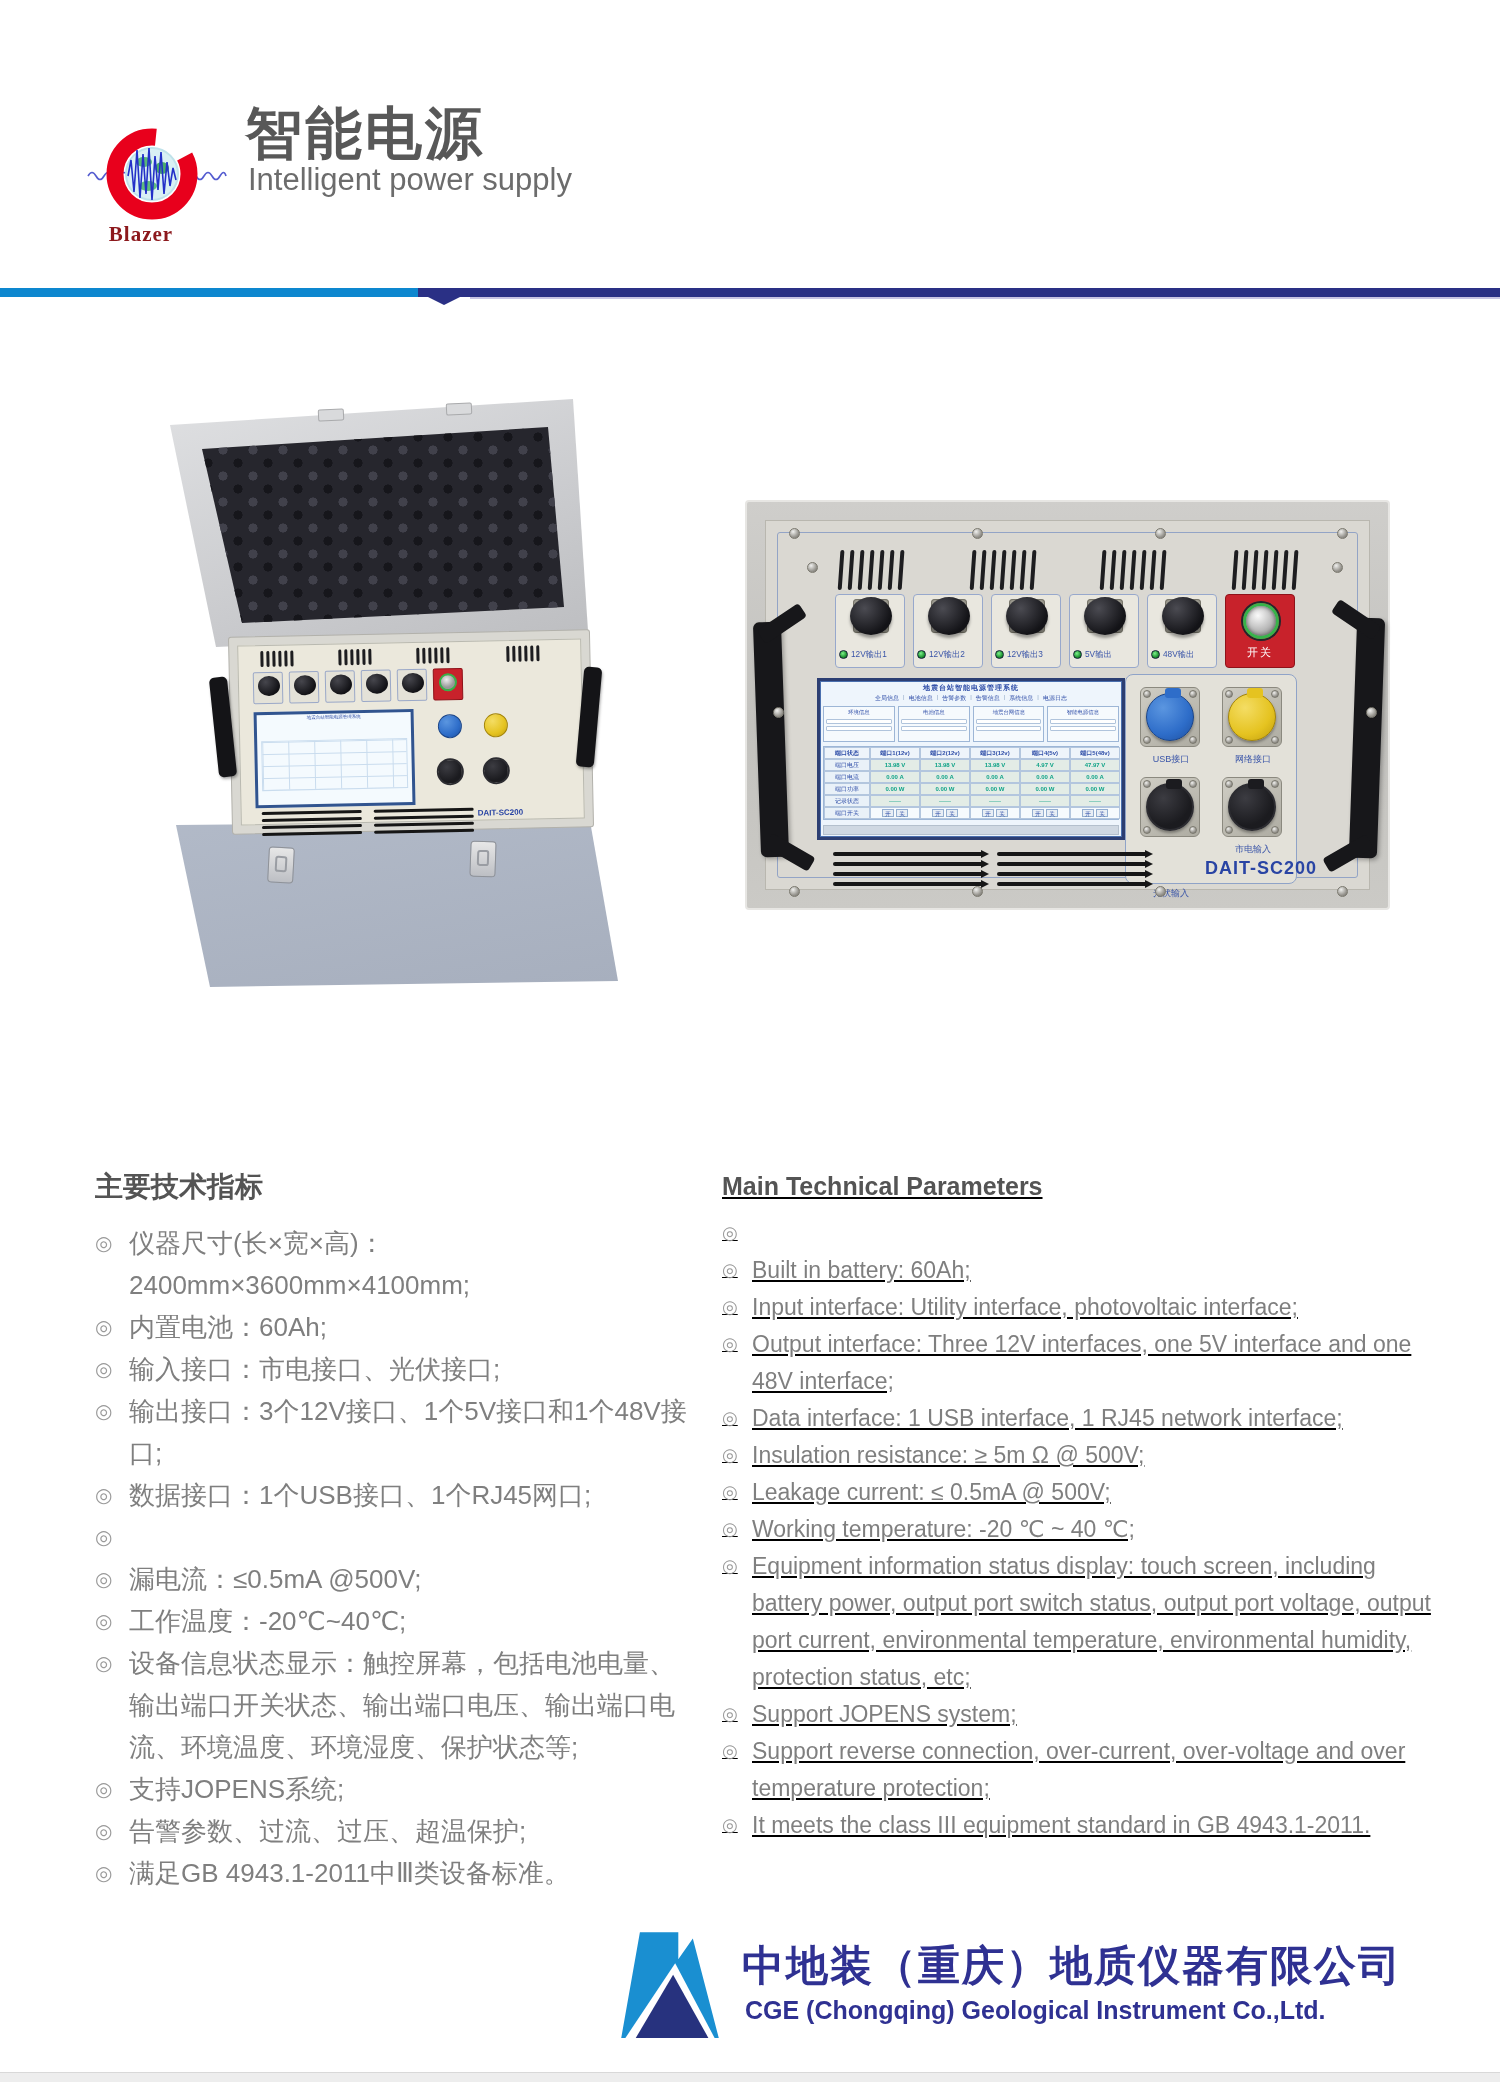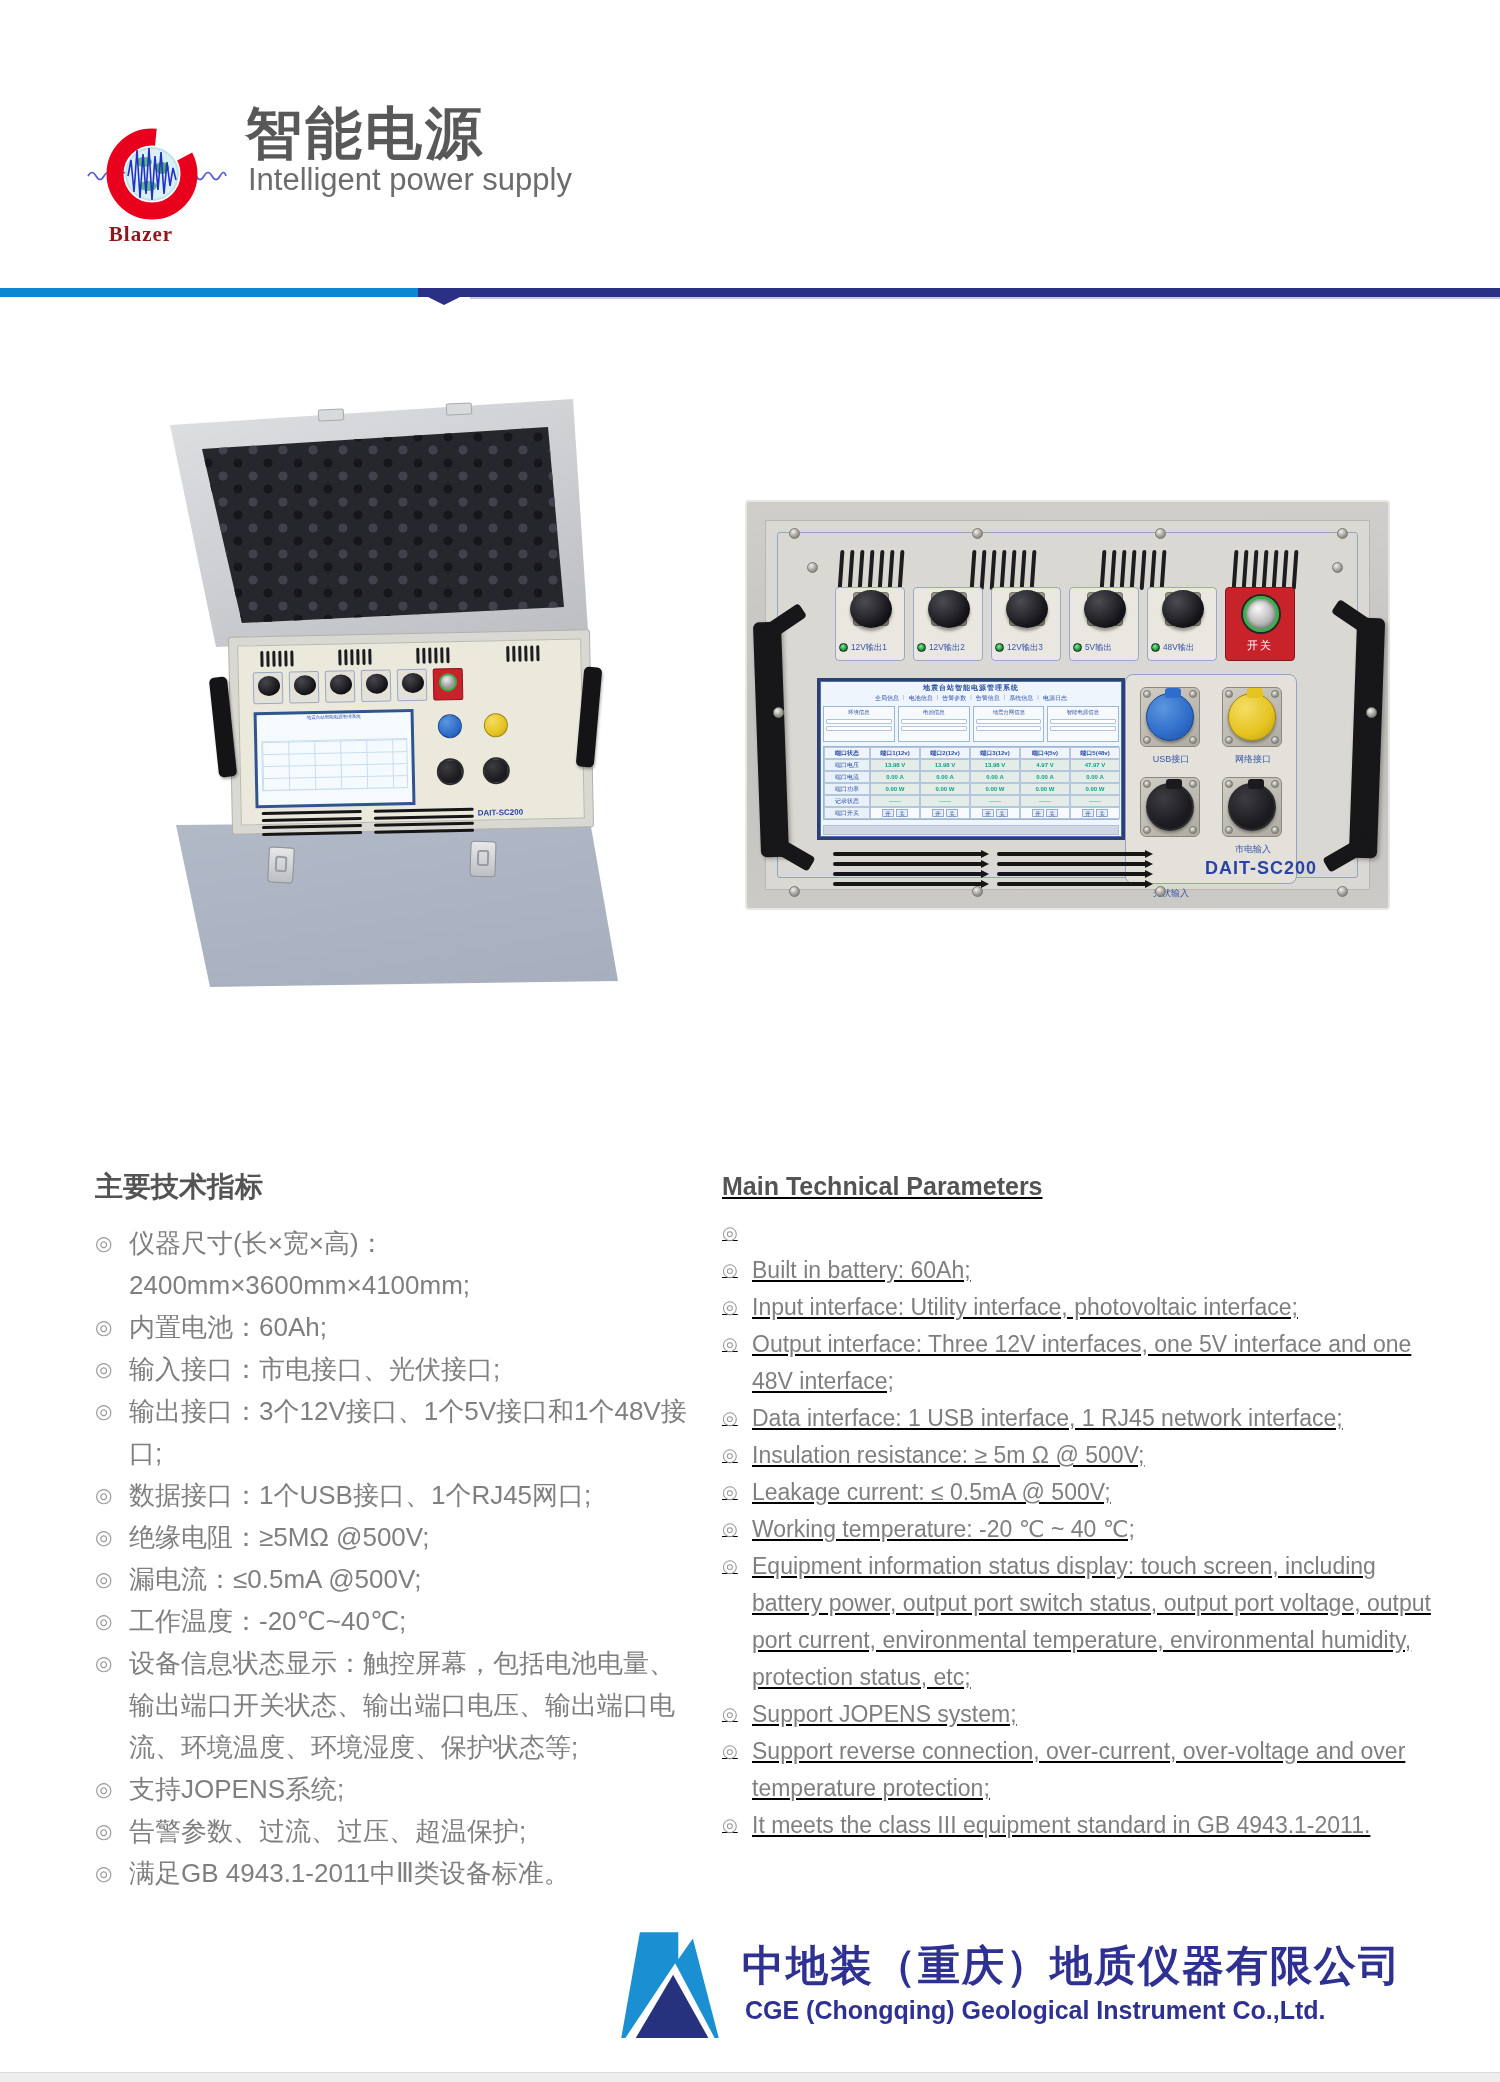--- a/index.html
+++ b/index.html
@@ -28,21 +28,21 @@
   .ventbar { width:4px; height:40px; background:#1d1d20; border-radius:2px; }
   .hline { height:4px; background:#161616; border-radius:2px; margin-bottom:6px; position:relative; }
 
   
   .photo-right { position:absolute; left:745px; top:500px; width:645px; height:410px;
     background:linear-gradient(180deg,#cfcecb,#c3c2be 55%,#cbcac6); border:2px solid #e7e6e3; border-radius:4px; }
   .pr-inner { position:absolute; left:18px; top:18px; right:18px; bottom:18px;
     background:#dad8d2; border:1px solid #b9b7af; }
   .pr-outline { position:absolute; left:30px; top:30px; right:30px; bottom:30px; border:1px solid #93a4c6; border-radius:3px; }
   .pr-vents { position:absolute; top:48px; height:42px; display:flex; gap:6px; transform:skewX(-4deg); }
-  .pm-row { position:absolute; left:88px; top:85px; display:flex; gap:8px; }
+  .pm-row { position:absolute; left:88px; top:92px; display:flex; gap:8px; }
   .pm { position:relative; width:70px; height:74px; background:#e9e7df; border:1px solid #97a8cc; border-radius:4px; }
   .pm-base { position:absolute; left:17px; top:4px; width:36px; height:34px; background:#9b998f; border-radius:4px;
     box-shadow:inset 0 0 0 1px #767469; }
   .pm-knob { position:absolute; left:14px; top:2px; width:42px; height:38px; border-radius:50%;
     background:radial-gradient(circle at 35% 30%, #4b4b52, #131317 70%); box-shadow:0 3px 3px rgba(0,0,0,.35); }
   .pm-labrow { position:absolute; left:3px; right:2px; bottom:6px; display:flex; align-items:center; gap:3px; }
   .pm-led { width:9px; height:9px; border-radius:50%; flex:0 0 auto;
     background:radial-gradient(circle at 40% 35%, #7cf08a, #1f9532 60%, #0c5a1a); border:1px solid #123; }
   .pm-label { font-size:9px; color:#3a55a8; white-space:nowrap; transform:scale(.92); transform-origin:left center; }
   .pm-switch { background:#c8222b; border:1px solid #8e1219; }
@@ -553,21 +553,20 @@
       <li>
           <span class="bullet">◎</span>
           <span>输出接口：3个12V接口、1个5V接口和1个48V接口;</span>
         </li>
       <li>
           <span class="bullet">◎</span>
           <span>数据接口：1个USB接口、1个RJ45网口;</span>
         </li>
       <li>
           <span class="bullet">◎</span>
-          <span>绝缘电阻：≥5MΩ @500V;</span>
         </li>
       <li>
           <span class="bullet">◎</span>
           <span>漏电流：≤0.5mA @500V;</span>
         </li>
       <li>
           <span class="bullet">◎</span>
           <span>工作温度：-20℃~40℃;</span>
         </li>
       <li>

